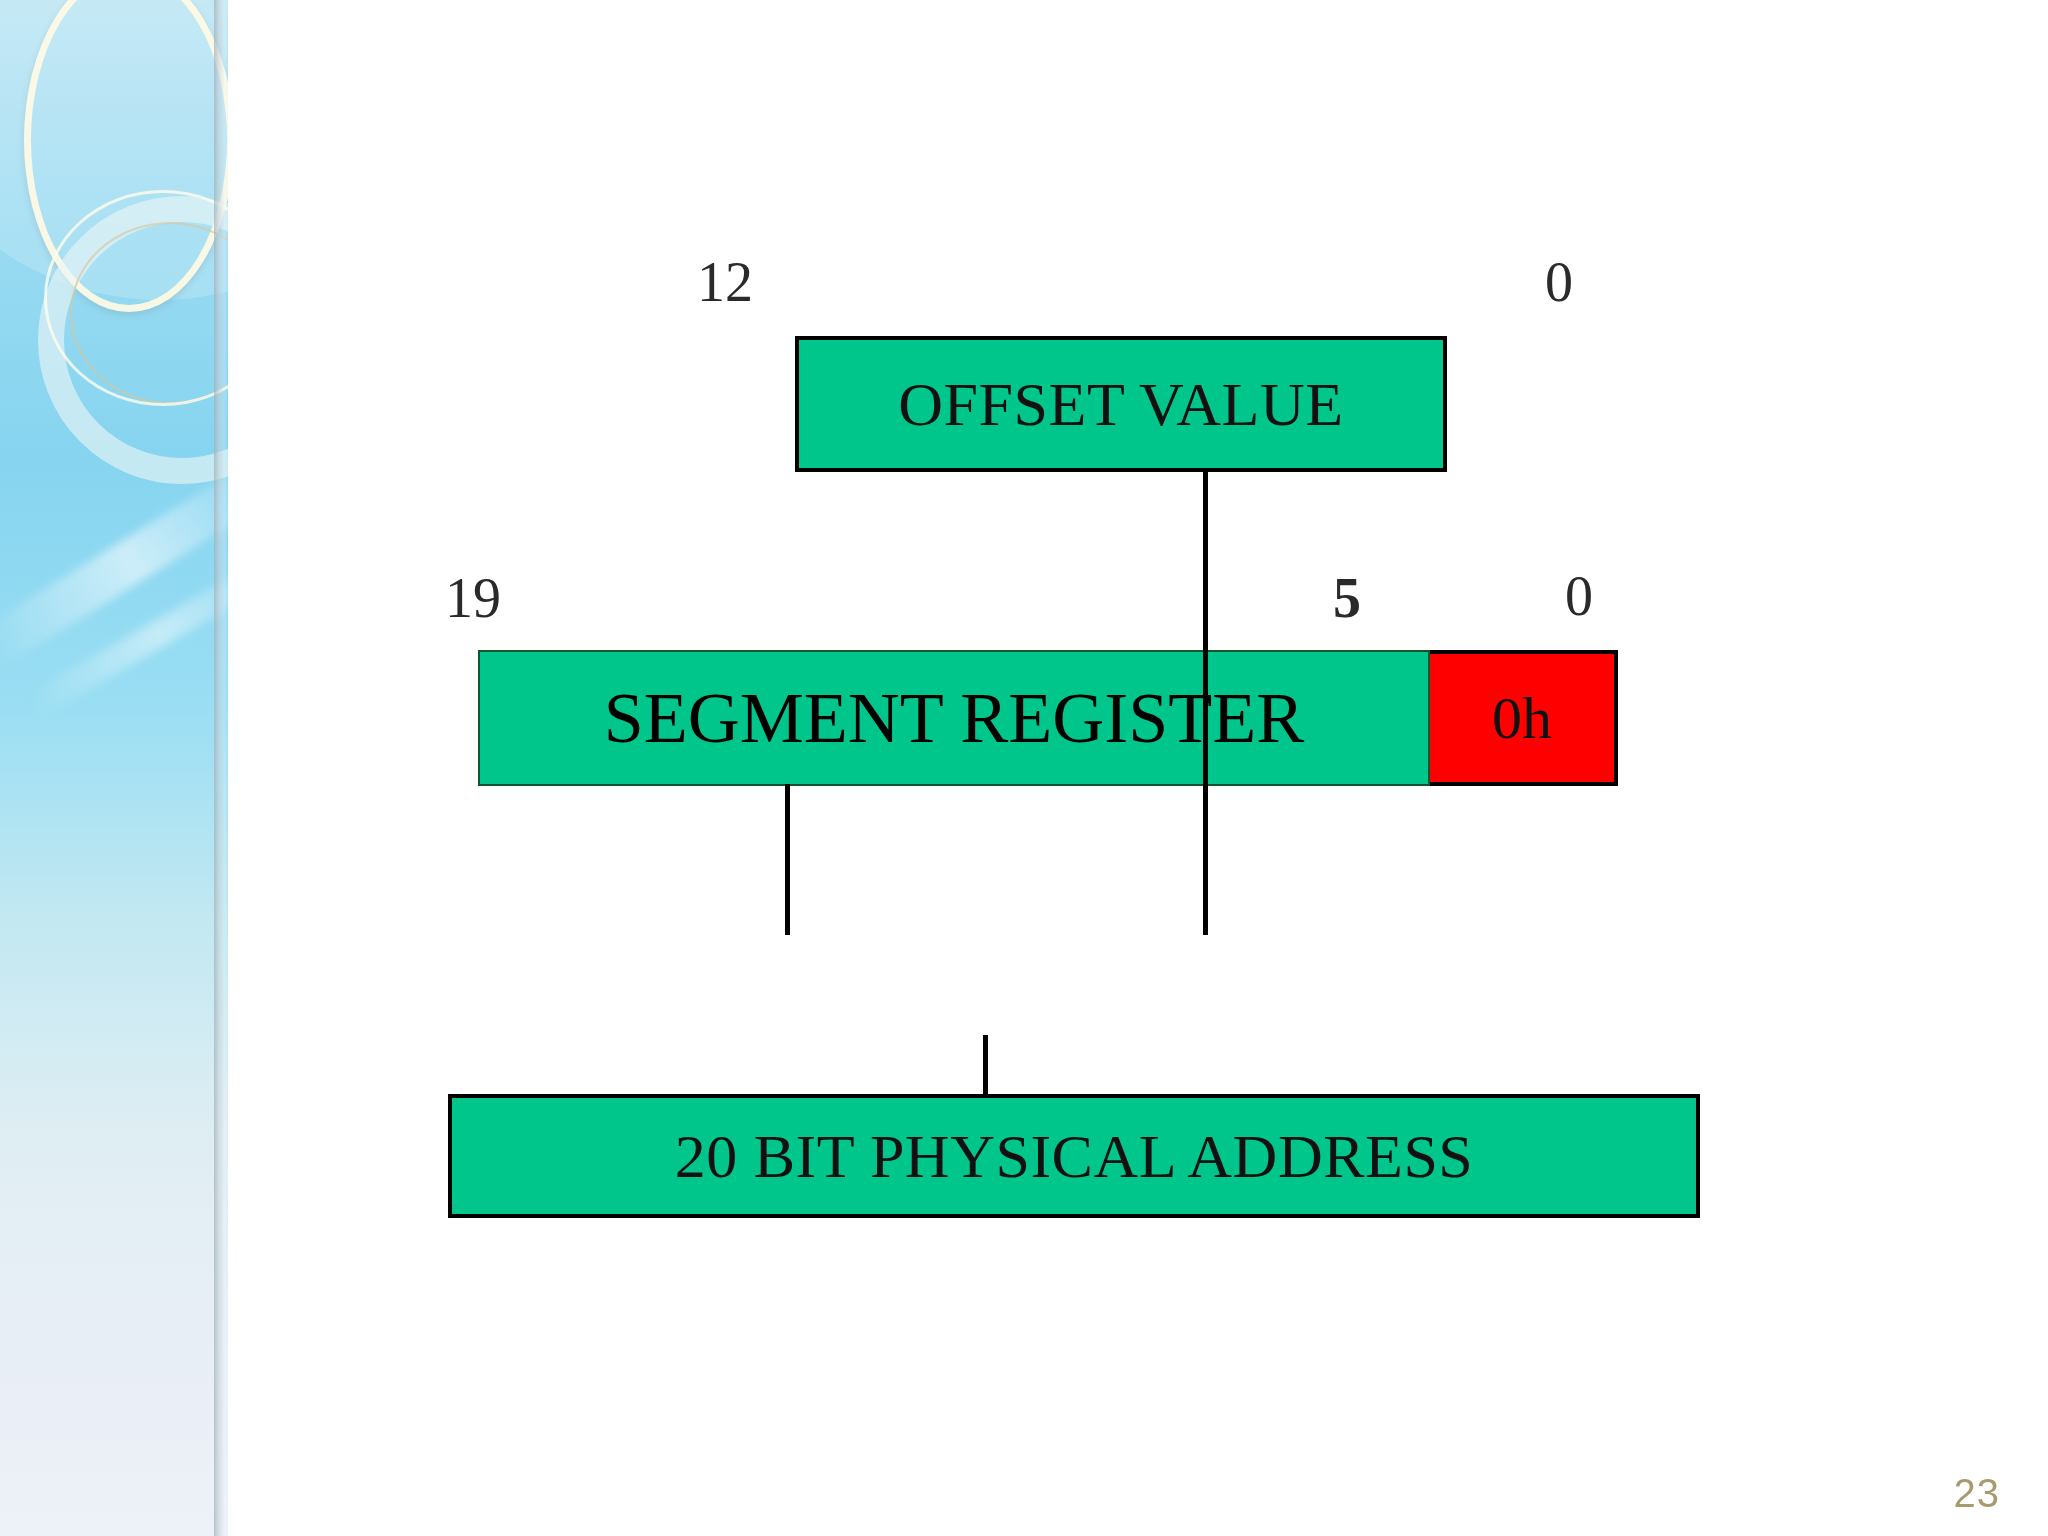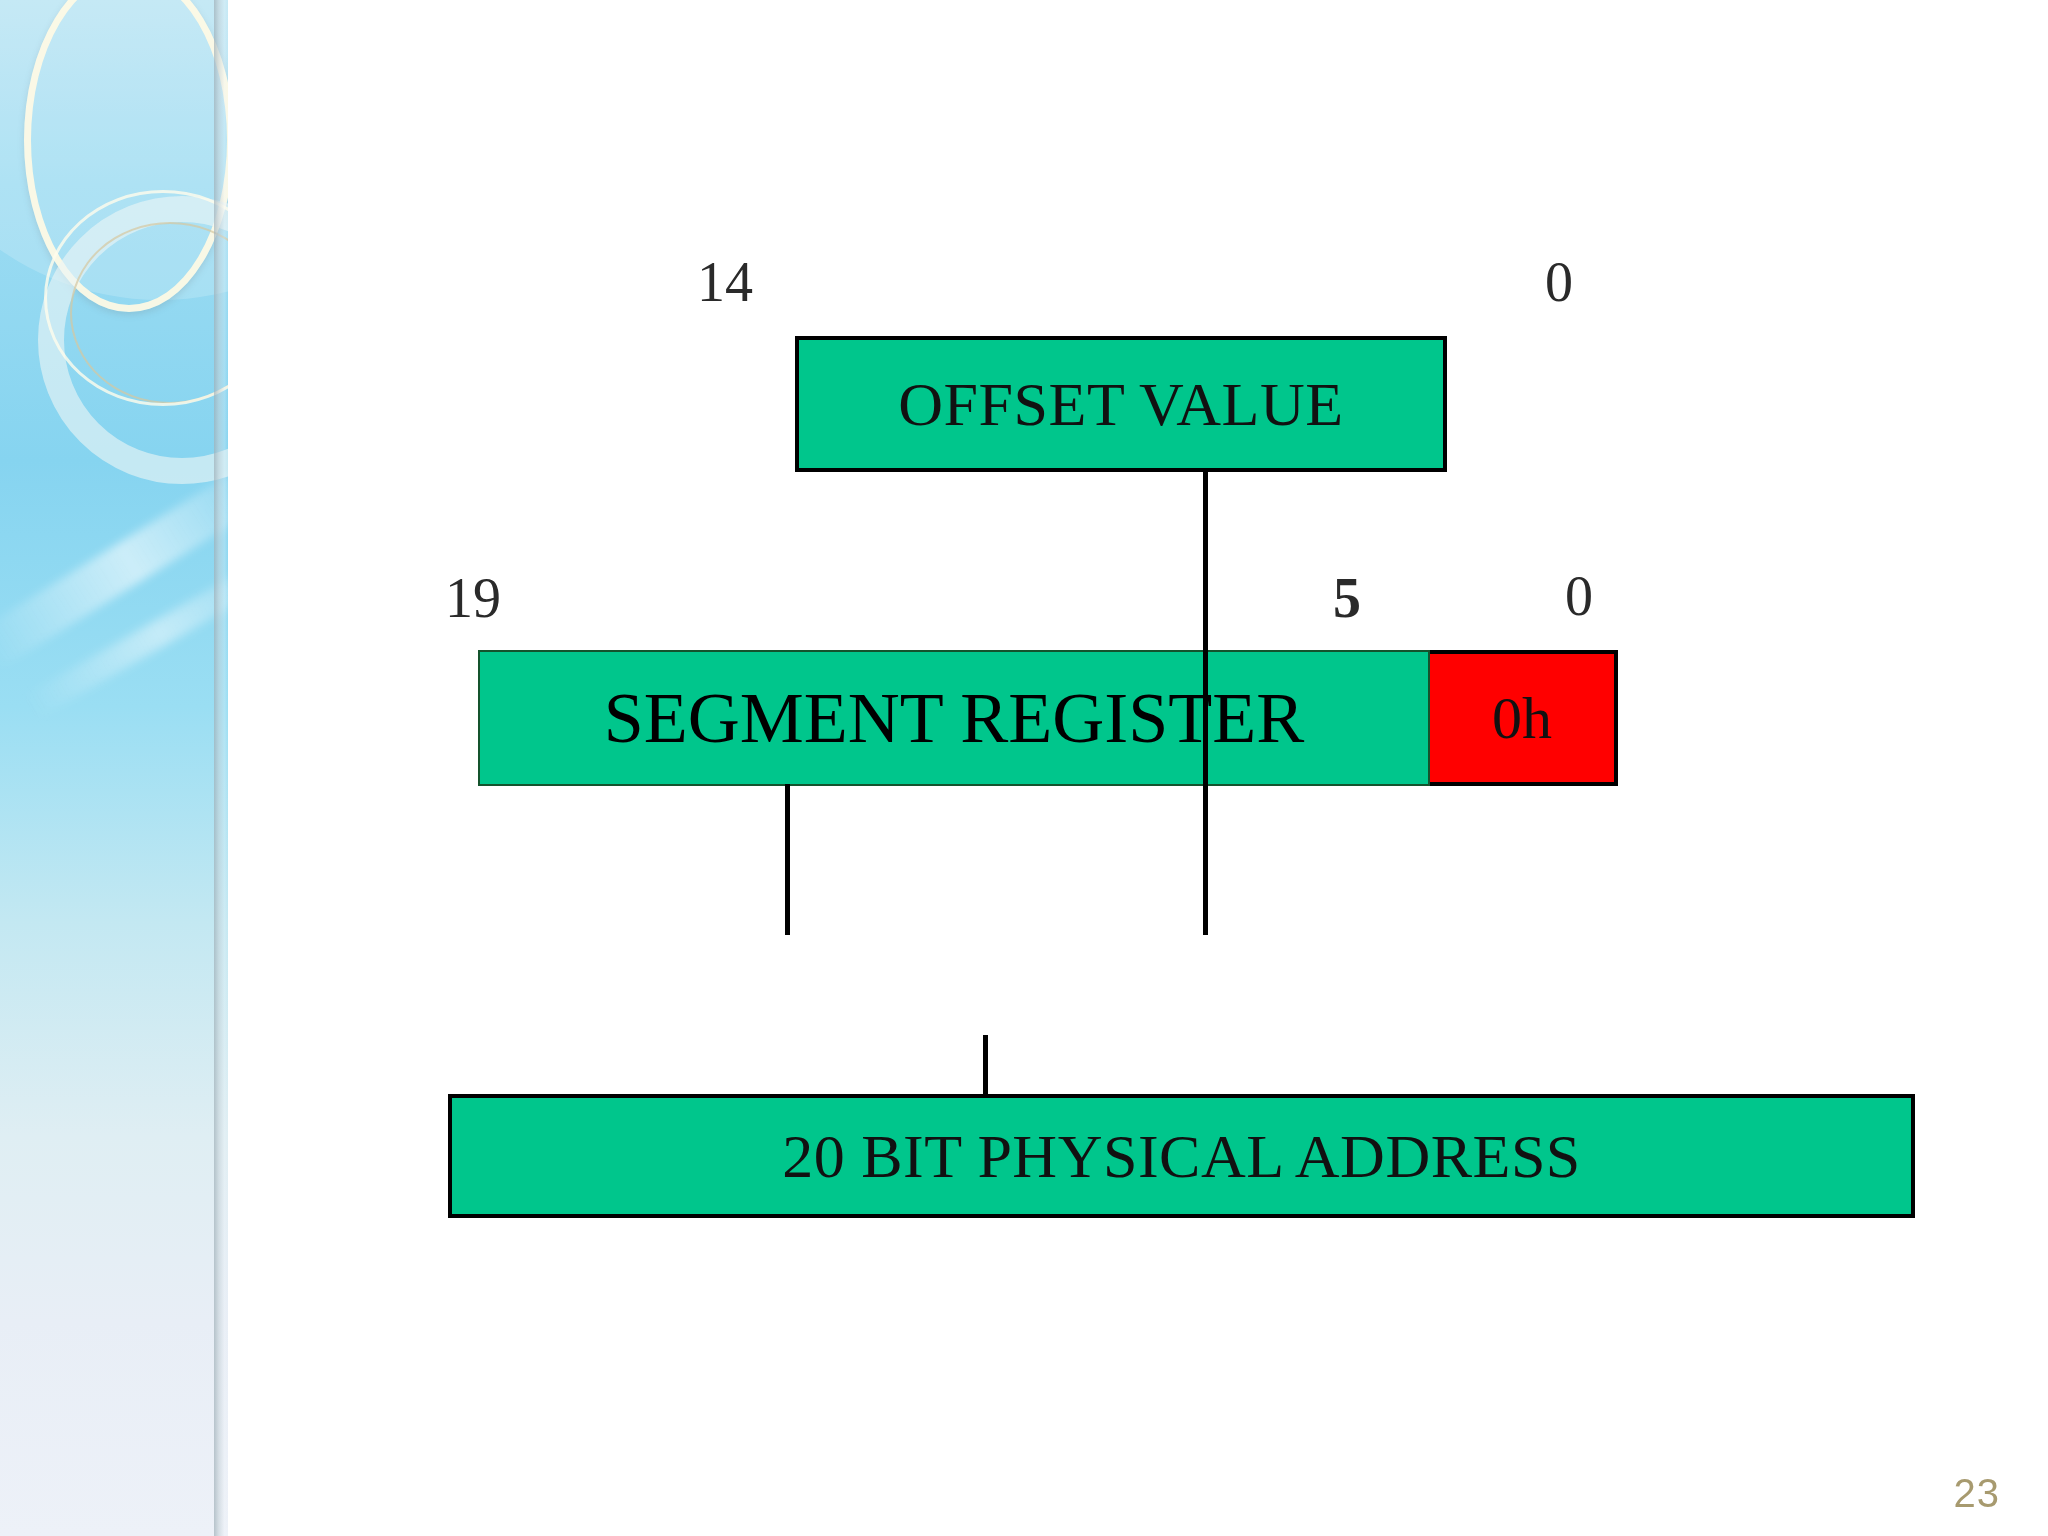--- a/index.html
+++ b/index.html
@@ -199,21 +199,21 @@
     top: 933px;
     width: 736px;
     height: 104px;
     background: #FFFF00;
     font-size: 58px;
   }
 
   .box-phys {
     left: 448px;
     top: 1094px;
-    width: 1467px;
+    width: 1252px;
     height: 124px;
     background: #00C68C;
     font-size: 62px;
   }
 
   
   .bitlabel {
     position: absolute;
     font-family: "Liberation Serif", serif;
     font-size: 56px;
@@ -262,21 +262,21 @@
       <div class="sb-ring-c"></div>
       <div class="sb-ring-d"></div>
       <div class="sb-streak"></div>
       <div class="sb-streak2"></div>
       <div class="sb-edge"></div>
     </div>
   </div>
 
   <div class="diagram">
 
-    <div class="bitlabel lbl-15">14</div>
+    <div class="bitlabel lbl-15">12</div>
     <div class="bitlabel lbl-0a">0</div>
 
     <div class="box box-offset">OFFSET VALUE</div>
 
     <div class="bitlabel lbl-19">19</div>
     <div class="bitlabel lbl-5">5</div>
     <div class="bitlabel lbl-0b">0</div>
 
     <div class="seg-wrap">
       <div class="box-segment">SEGMENT REGISTER</div>

